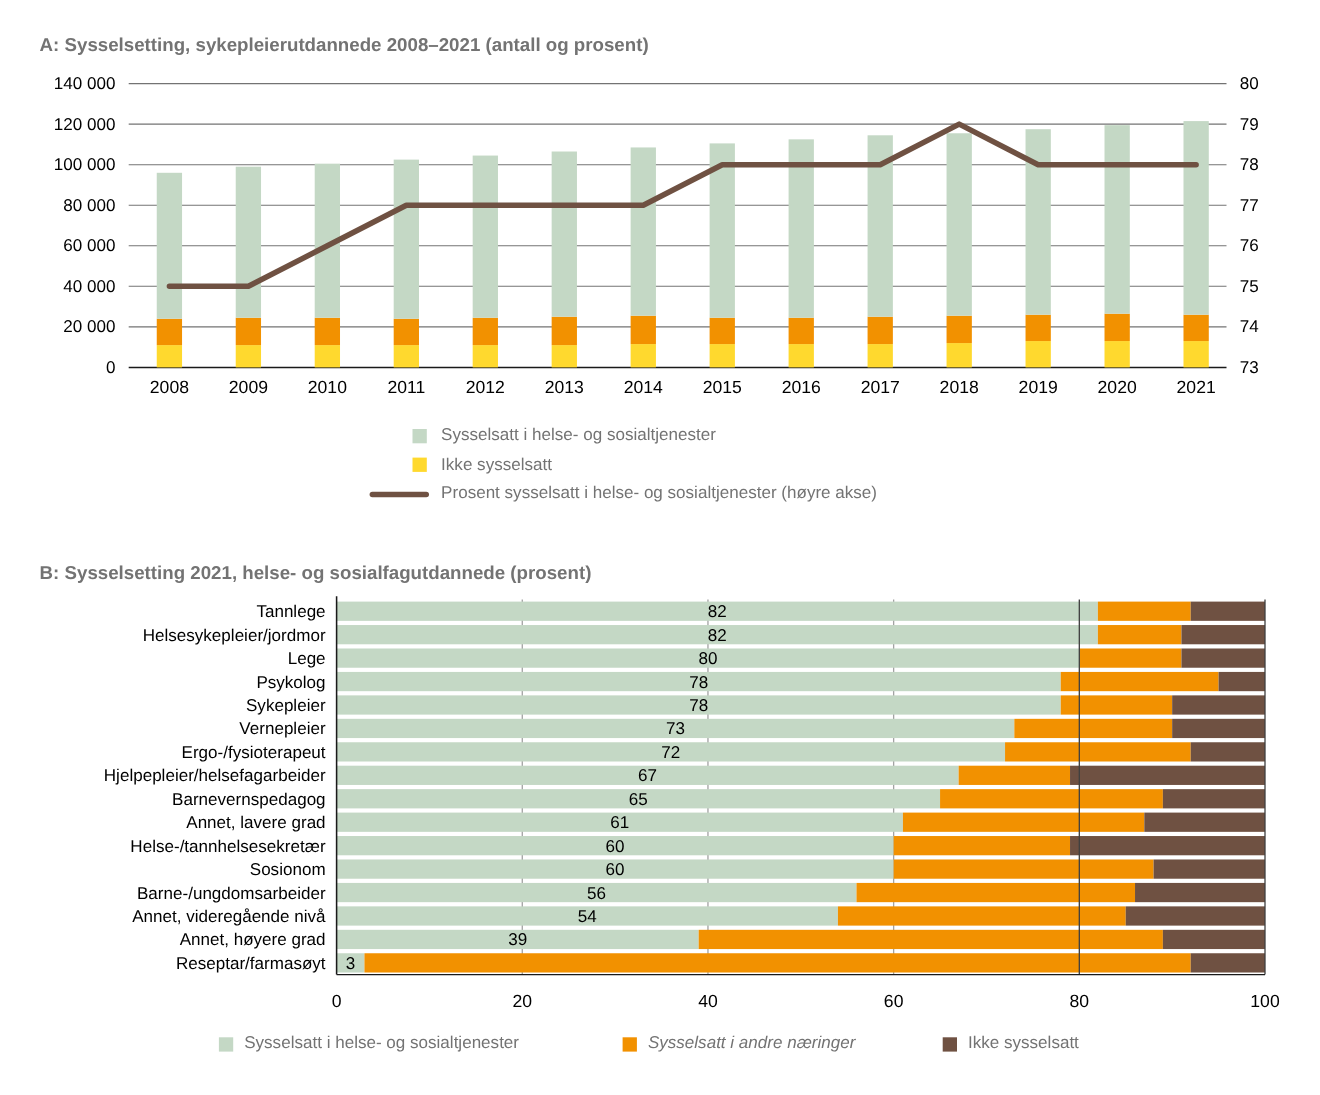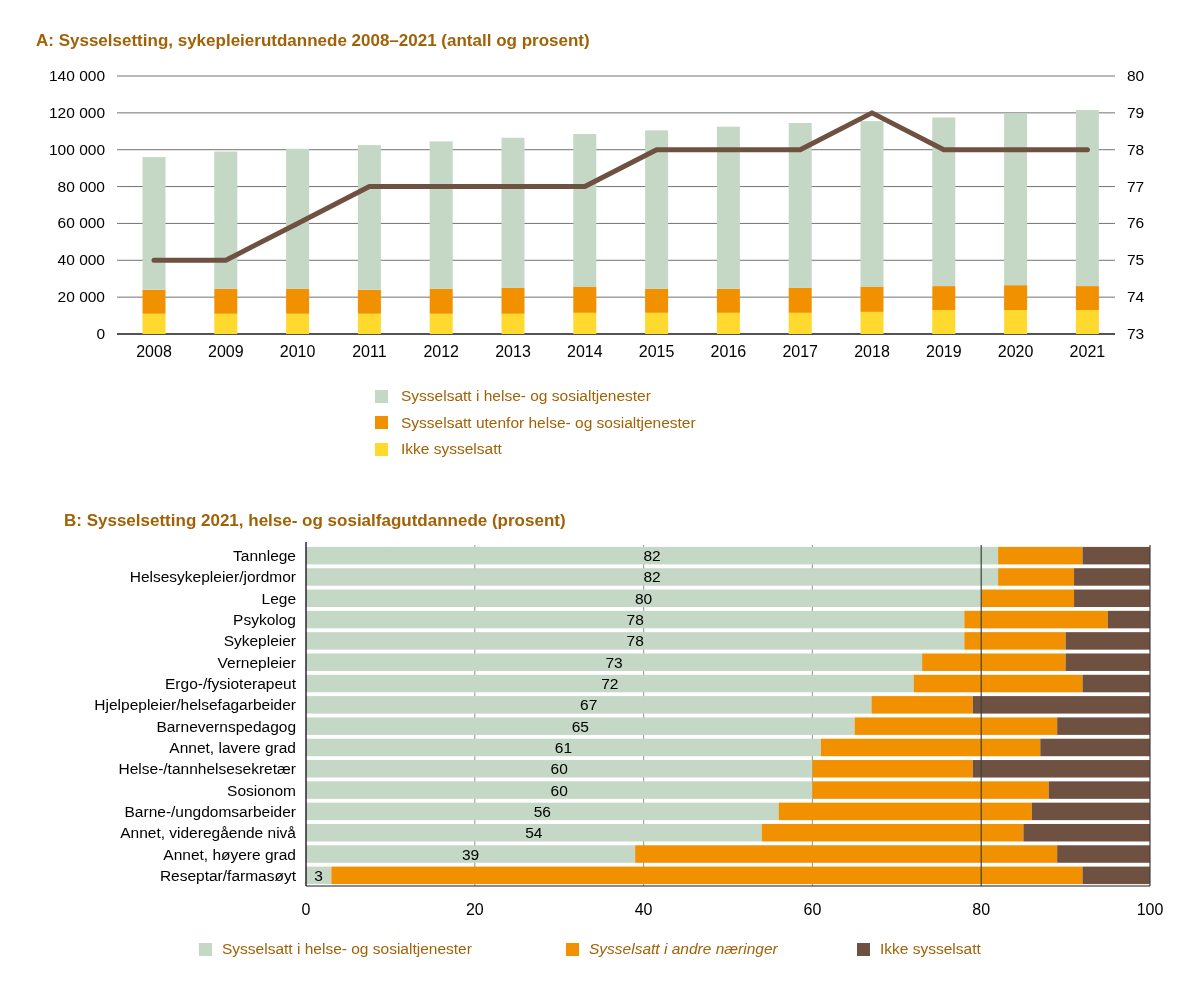--- a/index.html
+++ b/index.html
@@ -1,22 +1,22 @@
 <!DOCTYPE html>
 <html><head>
 <meta charset="utf-8">
 <style>
   html,body { margin:0; padding:0; background:#fff; }
   .page {
     position:relative; width:1200px; height:995px; background:#ffffff;
-    font-family:"Liberation Sans", sans-serif; color:#a16207; overflow:hidden;
+    font-family:"Liberation Sans", sans-serif; color:#737373; overflow:hidden;
   }
   .chart-title { position:absolute; font-weight:bold; font-size:17px; white-space:nowrap; }
   #title-a { left:36px; top:31px; }
-  #title-b { left:36px; top:511px;margin-left:28px; }
+  #title-b { left:36px; top:511px; }
   svg.plot { position:absolute; left:0; top:0; display:block; }
   
   .legend-a { position:absolute; left:336px; top:383px; }
   .legend-a .row { display:flex; align-items:center; height:26.5px; }
   .sw-col { width:54px; display:flex; justify-content:flex-end; align-items:center; flex:0 0 54px; }
   .sw-sq { width:13px; height:13px; margin-right:2px; }
   .sw-line { width:54px; height:5px; border-radius:2.5px; }
   .legend-label { margin-left:11px; font-size:15.5px; white-space:nowrap; }
   
   .legend-b { position:absolute; left:0; top:938px; width:1200px; height:22px; }
@@ -240,29 +240,29 @@
 
   <div class="legend-a">
     <div class="row">
       <span class="sw-col">
           <span class="sw-sq" style="background: rgb(196, 216, 197);"></span>
         </span>
       <span class="legend-label">Sysselsatt i helse- og sosialtjenester</span>
     </div>
     <div class="row">
       <span class="sw-col">
-          <span class="sw-sq" style="background: rgb(242, 145, 0);"></span>
-        </span>
-      <span class="legend-label">Sysselsatt utenfor helse- og sosialtjenester</span>
-    </div>
-    <div class="row">
-      <span class="sw-col">
           <span class="sw-sq" style="background: rgb(255, 217, 46);"></span>
         </span>
       <span class="legend-label">Ikke sysselsatt</span>
+    </div>
+    <div class="row">
+      <span class="sw-col">
+          <span class="sw-line" style="background: rgb(111, 81, 66);"></span>
+        </span>
+      <span class="legend-label">Prosent sysselsatt i helse- og sosialtjenester (høyre akse)</span>
     </div>
   </div>
 
   <div class="chart-title" id="title-b">B: Sysselsetting 2021, helse- og sosialfagutdannede (prosent)</div>
 
   <div class="legend-b">
     <div class="item" id="legend-b-item-0">
       <span class="sw-sq" style="background: rgb(196, 216, 197);"></span>
       <span class="legend-label">Sysselsatt i helse- og sosialtjenester</span>
     </div>

